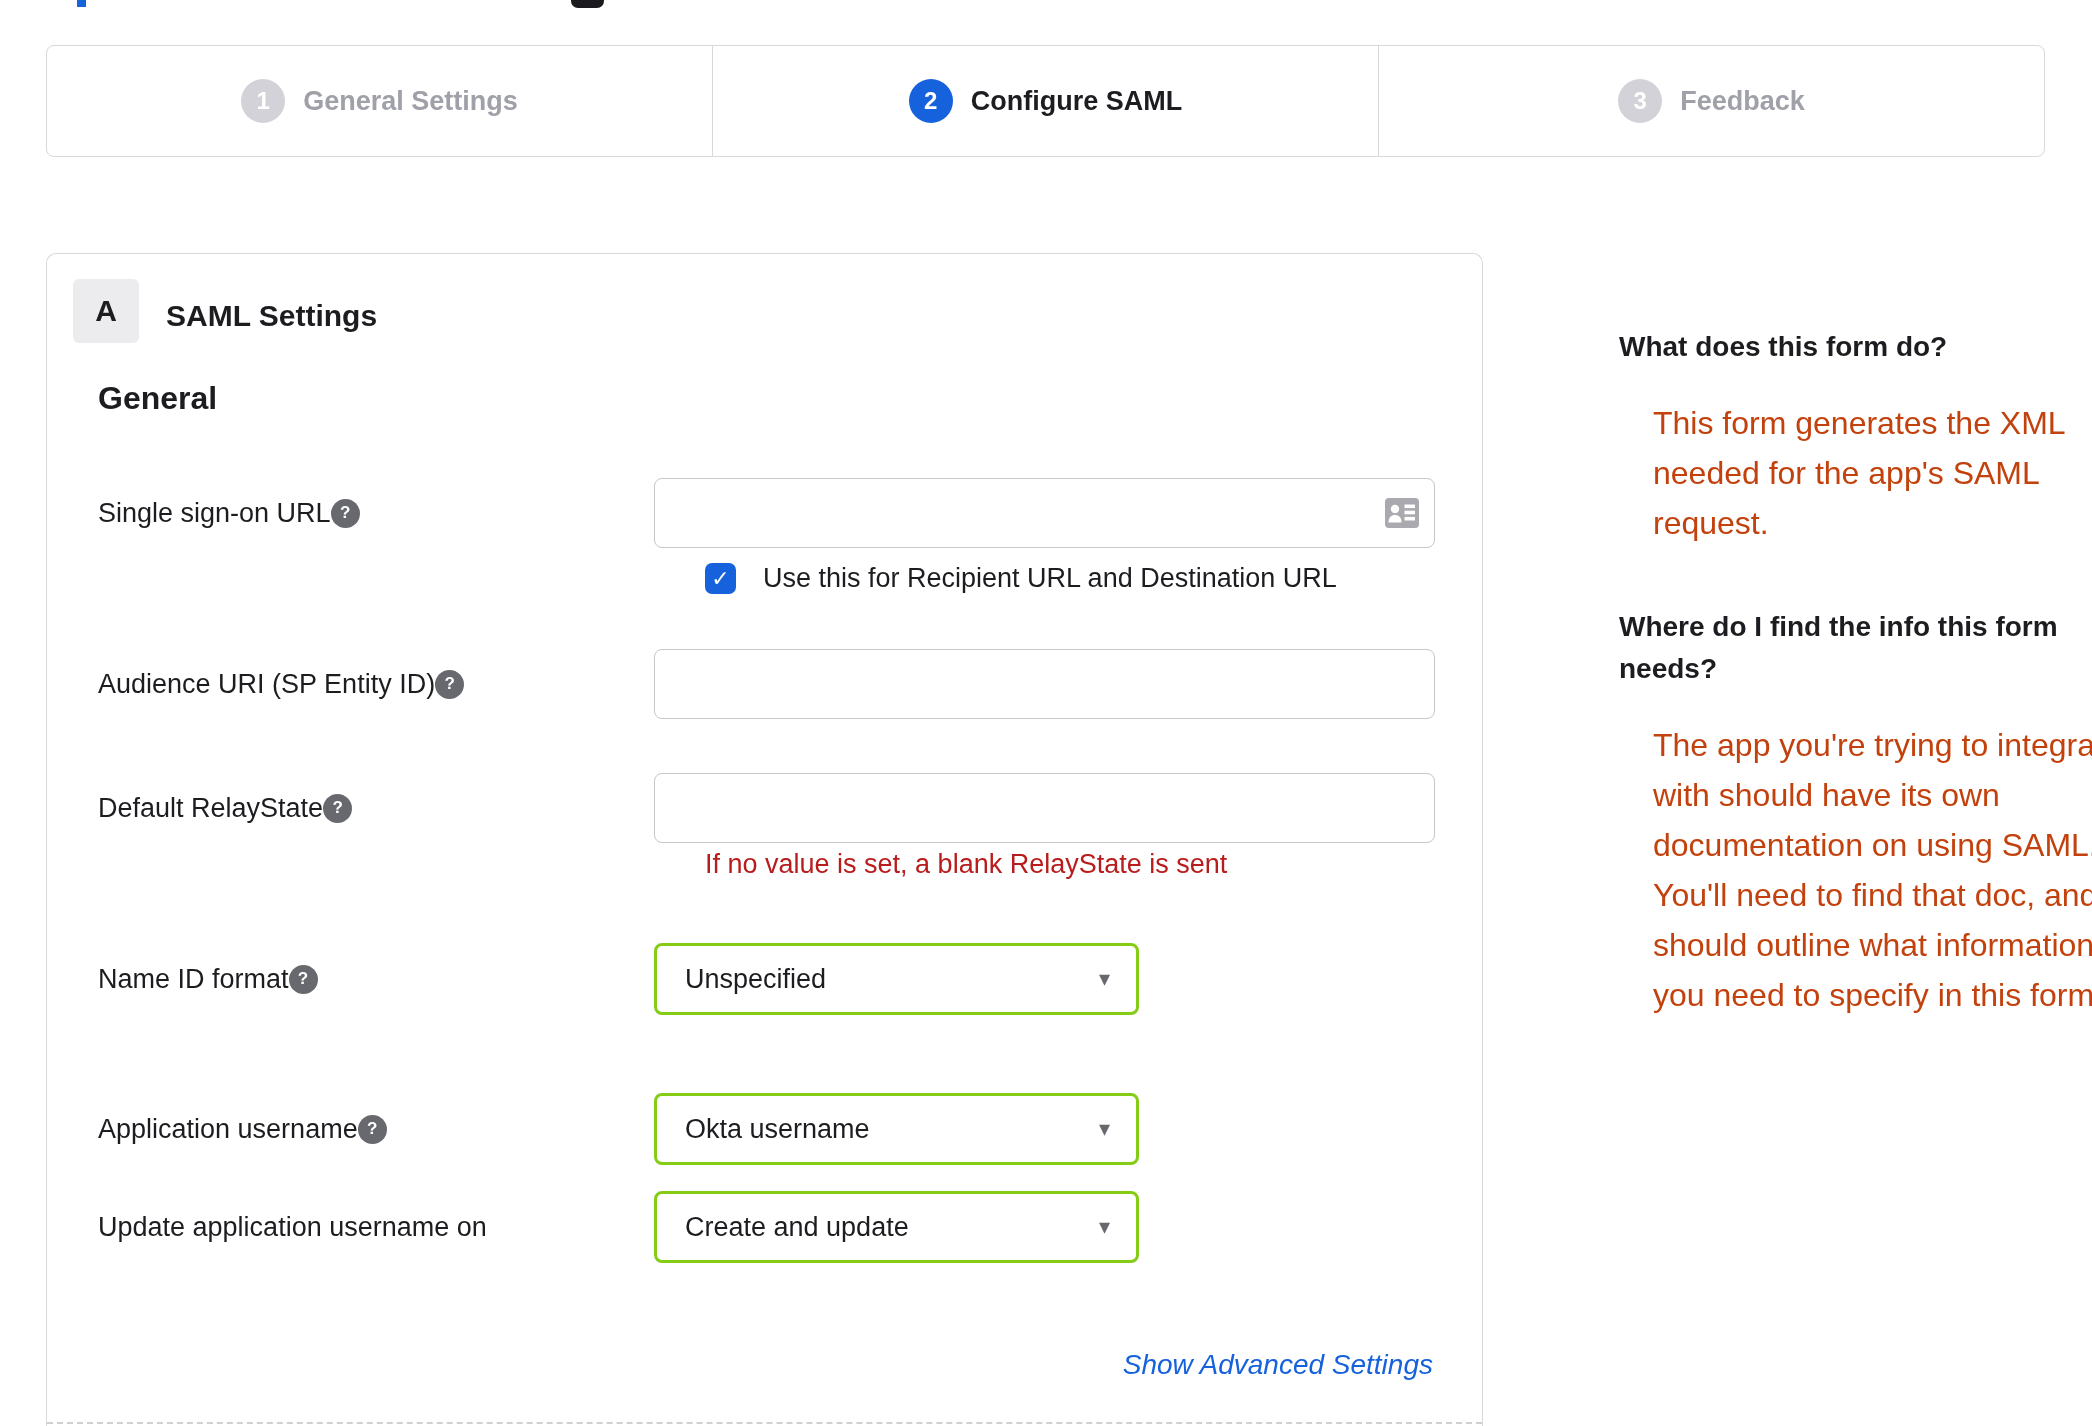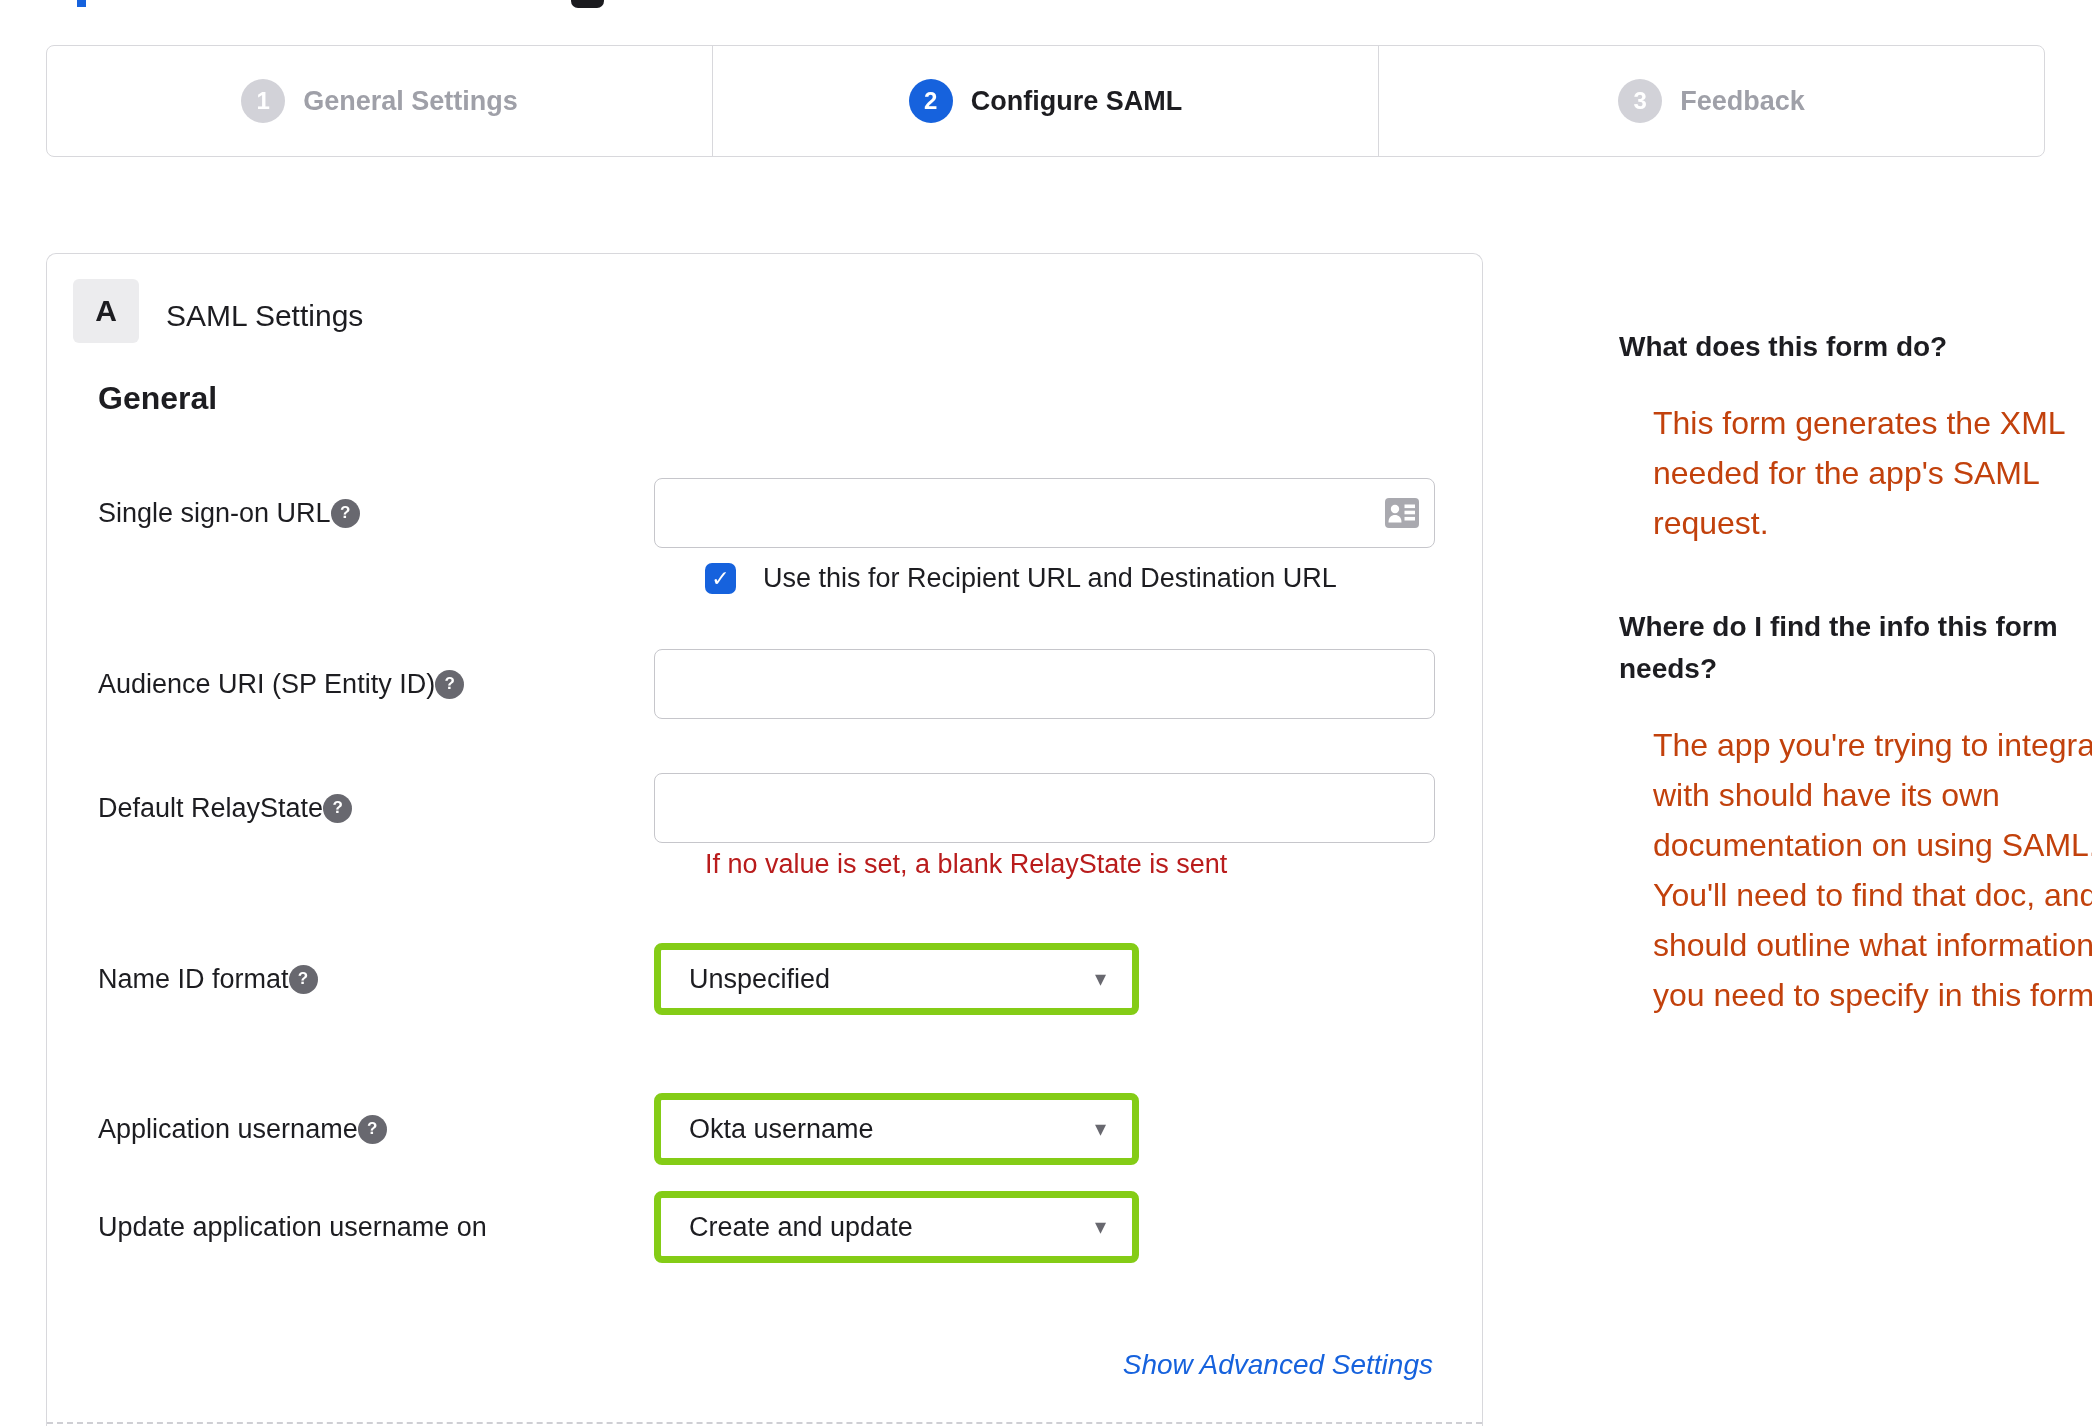--- a/index.html
+++ b/index.html
@@ -22,37 +22,37 @@
   .step.active .step-label { color:#1d1d21; }
 
   
   .panel { position:absolute; left:46px; top:253px; width:1437px; height:1173px;
     border:1px solid #d8d8dc; border-bottom:none; border-radius:10px 10px 0 0; background:#fff; }
   .panel-divider { position:absolute; left:0; right:0; bottom:2px; border-top:2px dashed #cfcfd4; }
 
   .section-header { position:absolute; left:26px; top:25px; display:flex; align-items:center; }
   .section-badge { width:66px; height:64px; background:#ececee; border-radius:6px;
     display:flex; align-items:center; justify-content:center; font-size:30px; font-weight:bold; color:#1d1d21; }
-  .section-title { margin-left:27px; font-size:30px; font-weight:normal;margin-top:9px; }
+  .section-title { margin-left:27px; font-size:30px; font-weight:bold;margin-top:9px; }
 
   .group-heading { position:absolute; left:51px; top:126px; font-size:32px; font-weight:bold; }
 
   .form-row { position:absolute; left:51px; display:flex; }
   .row-label { width:556px; display:flex; align-items:center; font-size:27px; color:#1d1d21; }
   .row-label .label-text { line-height:34px; }
   .help-icon { width:29px; height:29px; border-radius:50%; background:#68686f; color:#fff;
     display:inline-flex; align-items:center; justify-content:center;
     font-size:17px; font-weight:bold; flex:none; cursor:pointer; }
 
   .text-input { width:781px; height:70px; border:1px solid #c6c6cb; border-radius:8px; background:#fff;
     font-size:27px; font-family:inherit; padding:0 60px 0 24px; color:#1d1d21; outline:none; }
   .input-wrap { position:relative; width:781px; }
   .card-icon { position:absolute; right:16px; top:20px; width:34px; height:30px; }
 
-  .select-box { position:relative; width:485px; height:72px; border:7px solid #84cc16; border-radius:8px;
+  .select-box { position:relative; width:485px; height:72px; border:3px solid #84cc16; border-radius:8px;
     background:#fff; display:flex; align-items:center; padding-left:28px;
     font-size:27px; color:#1d1d21; cursor:pointer; }
   .select-caret { position:absolute; right:26px; top:50%; transform:translateY(-50%);
     font-size:22px; color:#68686f; line-height:1; }
 
   .checkbox-row { position:absolute; left:658px; top:309px; display:flex; align-items:center; gap:27px; }
   .checkbox { width:31px; height:31px; background:#1662dd; border-radius:7px;
     display:flex; align-items:center; justify-content:center; color:#fff;
     font-size:22px; font-weight:bold; cursor:pointer; }
   .checkbox-label { font-size:27px; color:#1d1d21; }

